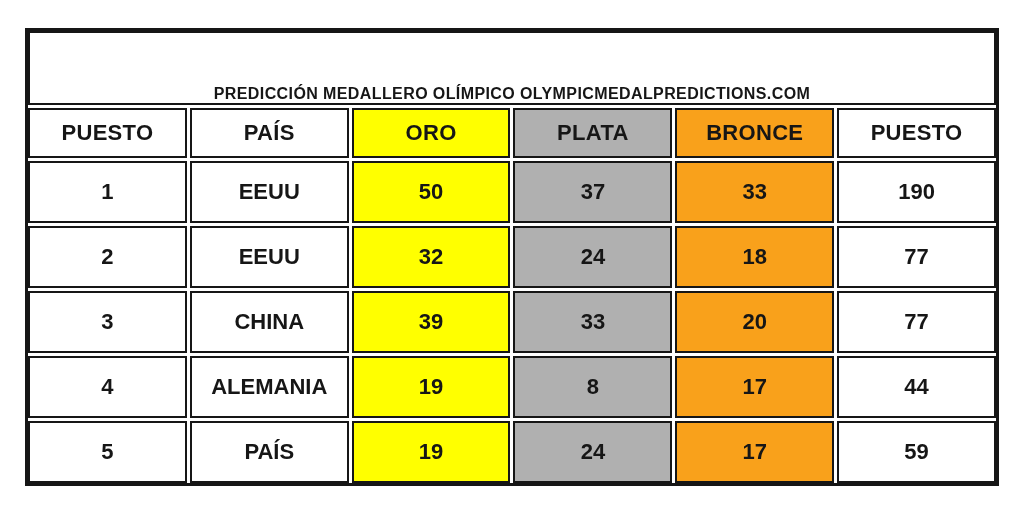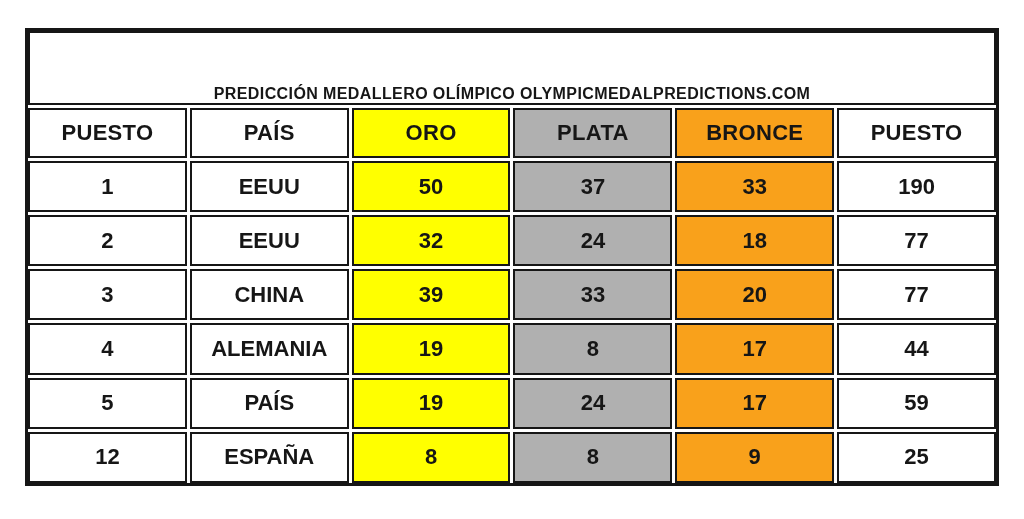--- a/index.html
+++ b/index.html
@@ -108,23 +108,15 @@
         <td>44</td>
       </tr>
       <tr class="data-row">
         <td>5</td>
         <td>PAÍS</td>
         <td class="oro">19</td>
         <td class="plata">24</td>
         <td class="bronce">17</td>
         <td>59</td>
       </tr>
-      <tr class="data-row">
-        <td>12</td>
-        <td>ESPAÑA</td>
-        <td class="oro">8</td>
-        <td class="plata">8</td>
-        <td class="bronce">9</td>
-        <td>25</td>
-      </tr>
     </tbody>
   </table>
 </div>
 
 </body></html>

